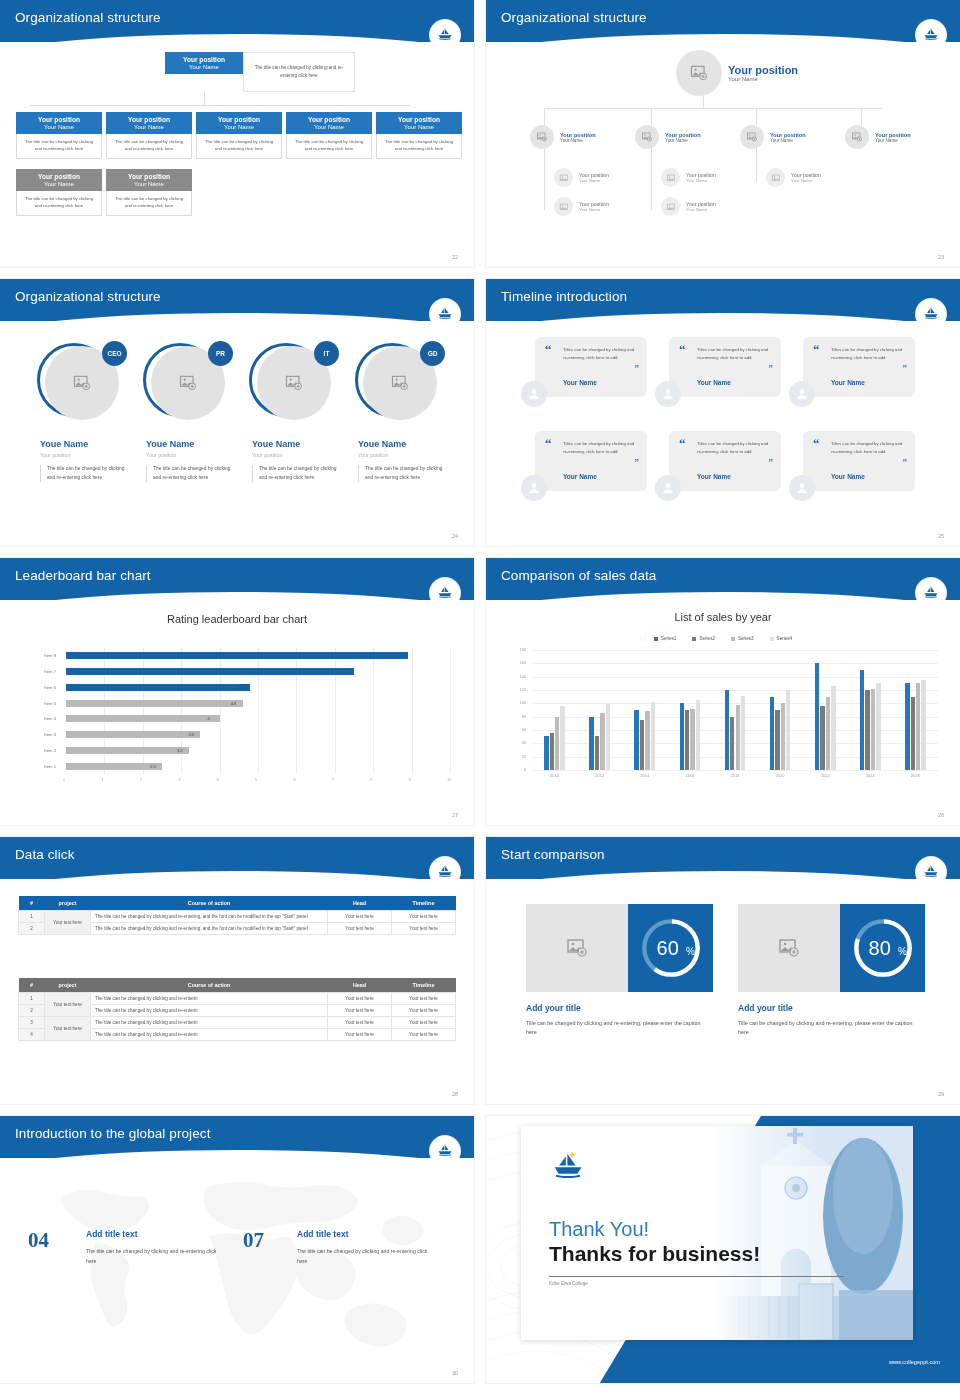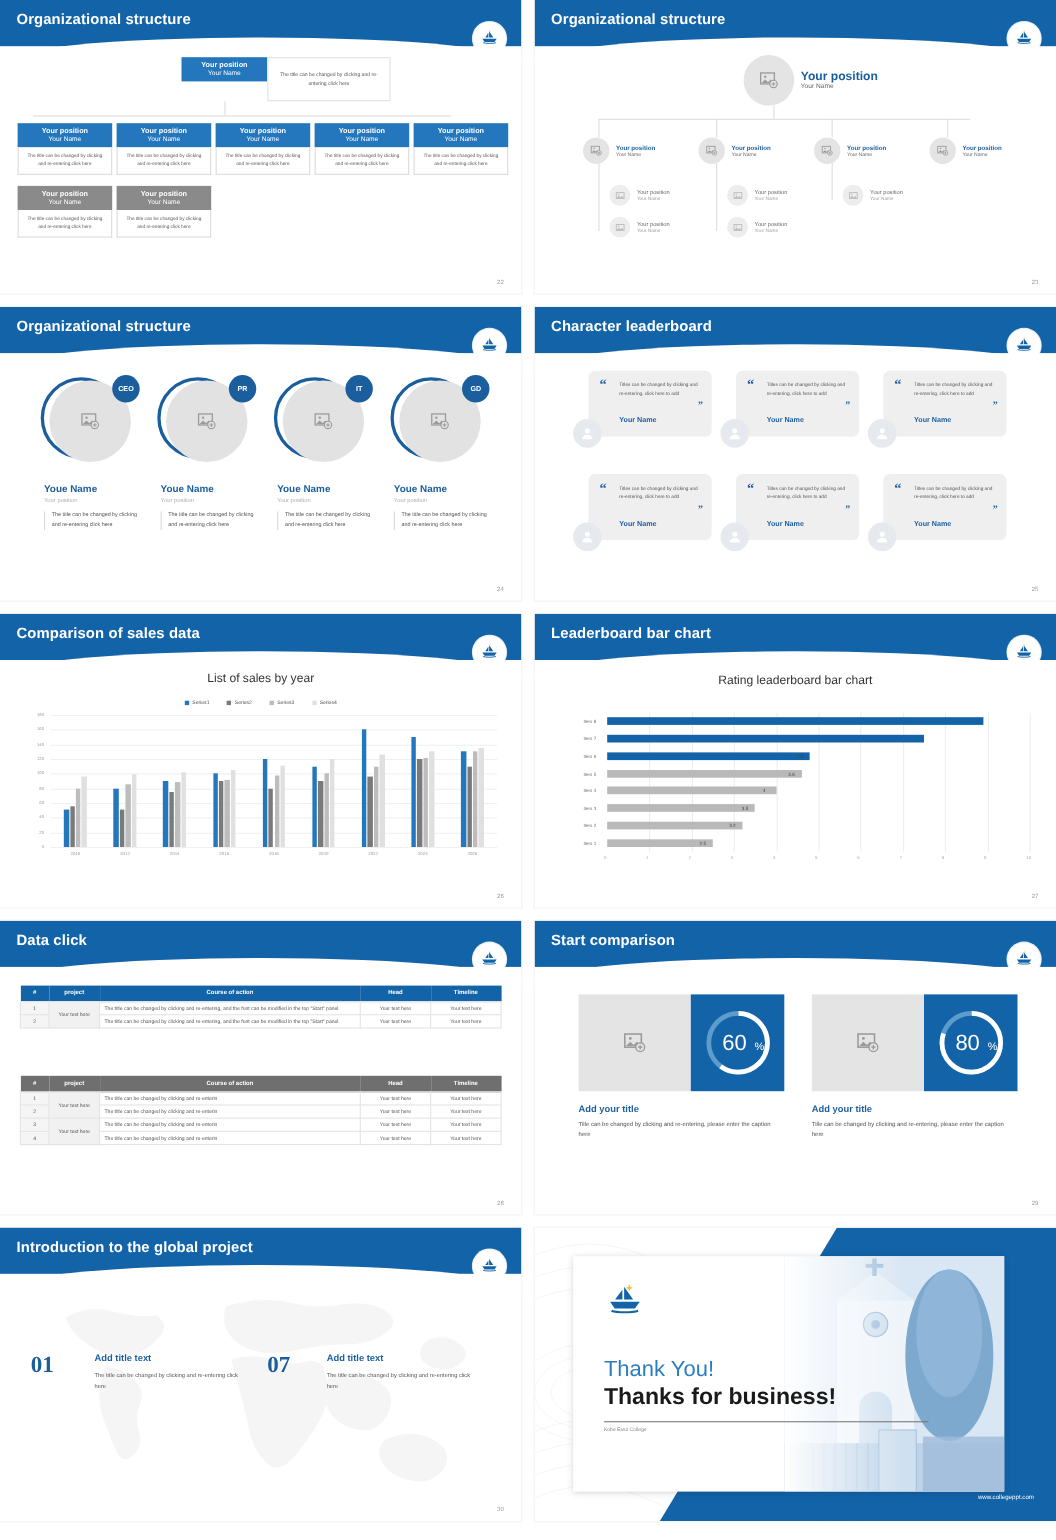--- a/index.html
+++ b/index.html
@@ -20,21 +20,21 @@
   
   .hdr { position:absolute; left:0; top:0; width:100%; height:42px; background:#1263A8; }
   .hdr-curve {
     position:absolute; left:0; top:26px; width:100%; height:24px;
     background:#fff;
     border-radius: 50% 50% 0 0 / 100% 100% 0 0;
     transform: translateY(8px) scaleX(1.02);
   }
   .hdr-title {
     position:absolute; left:15px; top:10px; z-index:4;
-    color:#ffffff; font-size:13.5px; font-weight:bold; letter-spacing:0.1px;
+    color:#ffffff; font-size:13.5px; font-weight:normal; letter-spacing:0.1px;
   }
   .logo-badge {
     position:absolute; right:14px; top:20px; z-index:5;
     width:30px; height:30px; border-radius:50%;
     background:#fff; display:flex; align-items:center; justify-content:center;
     box-shadow:0 0 0 1px rgba(255,255,255,0.9);
   }
   .pgnum { position:absolute; right:16px; bottom:7px; font-size:5.5px; color:#9a9a9a; }
 
   
@@ -117,21 +117,21 @@
   .gb-num { position:absolute; color:#1B5E9E; font-size:21px; font-weight:bold; font-family:"Liberation Serif", serif; }
   .gb-t { position:absolute; color:#1B5E9E; font-size:8.5px; font-weight:bold; }
   .gb-d { position:absolute; font-size:5.2px; color:#555; line-height:1.9; width:140px; }
   .worldmap { position:absolute; left:0; top:42px; width:474px; height:220px; opacity:0.30; }
 
   
   .ty-slide { background:#fff; position:relative; }
   .ty-bluewedge { position:absolute; right:0; top:0; width:100%; height:100%;
      background:#1263A8;
      clip-path: polygon(58% 0, 100% 0, 100% 100%, 24% 100%); }
-  .ty-card { position:absolute; left:35px; top:26px; width:392px; height:214px;
+  .ty-card { position:absolute; left:35px; top:10px; width:392px; height:214px;
      background:#fff; box-shadow:0 1px 6px rgba(0,0,0,0.16); overflow:hidden; }
   .ty-photo { position:absolute; right:0; top:0; width:200px; height:214px; overflow:hidden; }
   .ty-thank { position:absolute; left:28px; top:92px; color:#2A7DC0; font-size:20px; }
   .ty-thanks { position:absolute; left:28px; top:116px; color:#1a1a1a; font-size:21px; font-weight:bold; }
   .ty-rule { position:absolute; left:28px; top:150px; width:295px; border-top:1px solid #7a7a7a; }
   .ty-sub { position:absolute; left:28px; top:155px; font-size:4.6px; color:#888; }
   .ty-url { position:absolute; right:20px; bottom:18px; color:#fff; font-size:5.6px; }
   .topo { position:absolute; left:0; top:0; width:100%; height:100%; opacity:.45; }
 </style>
 </head>
@@ -473,21 +473,21 @@
     <div class="cpos" style="left:358px; top:173px;">Your position</div>
     <div class="cdesc" style="left:358px; top:186px;">The title can be changed by clicking and re-entering click here</div>
 
     <div class="pgnum">24</div>
   </div>
 
   <div class="slide">
     <div class="hdr">
         <div class="hdr-curve"></div>
       </div>
-    <div class="hdr-title">Character leaderboard</div>
+    <div class="hdr-title">Timeline introduction</div>
     <div class="logo-badge">
       <svg width="20" height="20" viewBox="0 0 24 24">
           <path d="M12 3l1 1-1 1z" fill="#f5c13b"></path>
           <path d="M11.6 4.2l4.6 6.6h-4.6z" fill="#1263A8"></path>
           <path d="M10.8 5.8L7.4 10.8h3.4z" fill="#1263A8"></path>
           <path d="M4.2 12.2h15.6l-2.4 3.6H6.6z" fill="#1263A8"></path>
           <path d="M5 16.6c2.6 1 11.4 1 14 0" stroke="#1263A8" stroke-width="1" fill="none"></path>
         </svg>
     </div>
 
@@ -563,20 +563,83 @@
       <div class="qname">Your Name</div>
     </div>
     <div class="avatar" style="left:303px; top:196px;">
       <svg width="14" height="14" viewBox="0 0 24 24">
           <circle cx="12" cy="8" r="4" fill="#fff"></circle>
           <path d="M4 21c0-5 4-7 8-7s8 2 8 7z" fill="#fff"></path>
         </svg>
     </div>
 
     <div class="pgnum">25</div>
+  </div>
+
+  <div class="slide">
+    <div class="hdr">
+        <div class="hdr-curve"></div>
+      </div>
+    <div class="hdr-title">Leaderboard bar chart</div>
+    <div class="logo-badge">
+      <svg width="20" height="20" viewBox="0 0 24 24">
+          <path d="M12 3l1 1-1 1z" fill="#f5c13b"></path>
+          <path d="M11.6 4.2l4.6 6.6h-4.6z" fill="#1263A8"></path>
+          <path d="M10.8 5.8L7.4 10.8h3.4z" fill="#1263A8"></path>
+          <path d="M4.2 12.2h15.6l-2.4 3.6H6.6z" fill="#1263A8"></path>
+          <path d="M5 16.6c2.6 1 11.4 1 14 0" stroke="#1263A8" stroke-width="1" fill="none"></path>
+        </svg>
+    </div>
+    <div class="chart-title" style="top:55px;">Rating leaderboard bar chart</div>
+    <div class="plot" id="lb-plot" style="left:30px; top:90px; width:420px; height:140px;">
+        <div class="lb-xtick" style="left: 33px; top: 129px;">0</div>
+        <div class="lb-vline" style="left: 74.4px; top: 0px; height: 126px;"></div>
+        <div class="lb-xtick" style="left: 71.4px; top: 129px;">1</div>
+        <div class="lb-vline" style="left: 112.8px; top: 0px; height: 126px;"></div>
+        <div class="lb-xtick" style="left: 109.8px; top: 129px;">2</div>
+        <div class="lb-vline" style="left: 151.2px; top: 0px; height: 126px;"></div>
+        <div class="lb-xtick" style="left: 148.2px; top: 129px;">3</div>
+        <div class="lb-vline" style="left: 189.6px; top: 0px; height: 126px;"></div>
+        <div class="lb-xtick" style="left: 186.6px; top: 129px;">4</div>
+        <div class="lb-vline" style="left: 228px; top: 0px; height: 126px;"></div>
+        <div class="lb-xtick" style="left: 225px; top: 129px;">5</div>
+        <div class="lb-vline" style="left: 266.4px; top: 0px; height: 126px;"></div>
+        <div class="lb-xtick" style="left: 263.4px; top: 129px;">6</div>
+        <div class="lb-vline" style="left: 304.8px; top: 0px; height: 126px;"></div>
+        <div class="lb-xtick" style="left: 301.8px; top: 129px;">7</div>
+        <div class="lb-vline" style="left: 343.2px; top: 0px; height: 126px;"></div>
+        <div class="lb-xtick" style="left: 340.2px; top: 129px;">8</div>
+        <div class="lb-vline" style="left: 381.6px; top: 0px; height: 126px;"></div>
+        <div class="lb-xtick" style="left: 378.6px; top: 129px;">9</div>
+        <div class="lb-vline" style="left: 420px; top: 0px; height: 126px;"></div>
+        <div class="lb-xtick" style="left: 417px; top: 129px;">10</div>
+        <div class="lb-row" style="left: 36px; top: 114.625px; width: 96px; background: rgb(185, 185, 185);"></div>
+        <div class="lb-lab" style="left: 0px; top: 115.625px;">Item 1</div>
+        <div class="lb-val" style="left: 120px; top: 115.625px;">2.5</div>
+        <div class="lb-row" style="left: 36px; top: 98.875px; width: 122.88px; background: rgb(185, 185, 185);"></div>
+        <div class="lb-lab" style="left: 0px; top: 99.875px;">Item 2</div>
+        <div class="lb-val" style="left: 146.88px; top: 99.875px;">3.2</div>
+        <div class="lb-row" style="left: 36px; top: 83.125px; width: 134.4px; background: rgb(185, 185, 185);"></div>
+        <div class="lb-lab" style="left: 0px; top: 84.125px;">Item 3</div>
+        <div class="lb-val" style="left: 158.4px; top: 84.125px;">3.5</div>
+        <div class="lb-row" style="left: 36px; top: 67.375px; width: 153.6px; background: rgb(185, 185, 185);"></div>
+        <div class="lb-lab" style="left: 0px; top: 68.375px;">Item 4</div>
+        <div class="lb-val" style="left: 177.6px; top: 68.375px;">4</div>
+        <div class="lb-row" style="left: 36px; top: 51.625px; width: 176.64px; background: rgb(185, 185, 185);"></div>
+        <div class="lb-lab" style="left: 0px; top: 52.625px;">Item 5</div>
+        <div class="lb-val" style="left: 200.64px; top: 52.625px;">4.6</div>
+        <div class="lb-row" style="left: 36px; top: 35.875px; width: 184.32px; background: rgb(18, 99, 168);"></div>
+        <div class="lb-lab" style="left: 0px; top: 36.875px;">Item 6</div>
+        <div class="lb-val" style="left: 208.32px; top: 36.875px;">4.8</div>
+        <div class="lb-row" style="left: 36px; top: 20.125px; width: 288px; background: rgb(18, 99, 168);"></div>
+        <div class="lb-lab" style="left: 0px; top: 21.125px;">Item 7</div>
+        <div class="lb-row" style="left: 36px; top: 4.375px; width: 341.76px; background: rgb(18, 99, 168);"></div>
+        <div class="lb-lab" style="left: 0px; top: 5.375px;">Item 8</div>
+      </div>
+    <div class="pgnum">27</div>
   </div>
 
   <div class="slide">
     <div class="hdr">
         <div class="hdr-curve"></div>
       </div>
     <div class="hdr-title">Comparison of sales data</div>
     <div class="logo-badge">
       <svg width="20" height="20" viewBox="0 0 24 24">
           <path d="M12 3l1 1-1 1z" fill="#f5c13b"></path>
@@ -660,83 +723,20 @@
         <div class="bar" style="left: 411.344px; width: 4.4px; height: 90px; bottom: 12px; background: rgb(224, 224, 224);"></div>
         <div class="xtick" style="left: 382.889px; top: 123px; width: 45.1111px;">2026</div>
       </div>
     <div class="pgnum">26</div>
   </div>
 
   <div class="slide">
     <div class="hdr">
         <div class="hdr-curve"></div>
       </div>
-    <div class="hdr-title">Leaderboard bar chart</div>
-    <div class="logo-badge">
-      <svg width="20" height="20" viewBox="0 0 24 24">
-          <path d="M12 3l1 1-1 1z" fill="#f5c13b"></path>
-          <path d="M11.6 4.2l4.6 6.6h-4.6z" fill="#1263A8"></path>
-          <path d="M10.8 5.8L7.4 10.8h3.4z" fill="#1263A8"></path>
-          <path d="M4.2 12.2h15.6l-2.4 3.6H6.6z" fill="#1263A8"></path>
-          <path d="M5 16.6c2.6 1 11.4 1 14 0" stroke="#1263A8" stroke-width="1" fill="none"></path>
-        </svg>
-    </div>
-    <div class="chart-title" style="top:55px;">Rating leaderboard bar chart</div>
-    <div class="plot" id="lb-plot" style="left:30px; top:90px; width:420px; height:140px;">
-        <div class="lb-xtick" style="left: 33px; top: 129px;">0</div>
-        <div class="lb-vline" style="left: 74.4px; top: 0px; height: 126px;"></div>
-        <div class="lb-xtick" style="left: 71.4px; top: 129px;">1</div>
-        <div class="lb-vline" style="left: 112.8px; top: 0px; height: 126px;"></div>
-        <div class="lb-xtick" style="left: 109.8px; top: 129px;">2</div>
-        <div class="lb-vline" style="left: 151.2px; top: 0px; height: 126px;"></div>
-        <div class="lb-xtick" style="left: 148.2px; top: 129px;">3</div>
-        <div class="lb-vline" style="left: 189.6px; top: 0px; height: 126px;"></div>
-        <div class="lb-xtick" style="left: 186.6px; top: 129px;">4</div>
-        <div class="lb-vline" style="left: 228px; top: 0px; height: 126px;"></div>
-        <div class="lb-xtick" style="left: 225px; top: 129px;">5</div>
-        <div class="lb-vline" style="left: 266.4px; top: 0px; height: 126px;"></div>
-        <div class="lb-xtick" style="left: 263.4px; top: 129px;">6</div>
-        <div class="lb-vline" style="left: 304.8px; top: 0px; height: 126px;"></div>
-        <div class="lb-xtick" style="left: 301.8px; top: 129px;">7</div>
-        <div class="lb-vline" style="left: 343.2px; top: 0px; height: 126px;"></div>
-        <div class="lb-xtick" style="left: 340.2px; top: 129px;">8</div>
-        <div class="lb-vline" style="left: 381.6px; top: 0px; height: 126px;"></div>
-        <div class="lb-xtick" style="left: 378.6px; top: 129px;">9</div>
-        <div class="lb-vline" style="left: 420px; top: 0px; height: 126px;"></div>
-        <div class="lb-xtick" style="left: 417px; top: 129px;">10</div>
-        <div class="lb-row" style="left: 36px; top: 114.625px; width: 96px; background: rgb(185, 185, 185);"></div>
-        <div class="lb-lab" style="left: 0px; top: 115.625px;">Item 1</div>
-        <div class="lb-val" style="left: 120px; top: 115.625px;">2.5</div>
-        <div class="lb-row" style="left: 36px; top: 98.875px; width: 122.88px; background: rgb(185, 185, 185);"></div>
-        <div class="lb-lab" style="left: 0px; top: 99.875px;">Item 2</div>
-        <div class="lb-val" style="left: 146.88px; top: 99.875px;">3.2</div>
-        <div class="lb-row" style="left: 36px; top: 83.125px; width: 134.4px; background: rgb(185, 185, 185);"></div>
-        <div class="lb-lab" style="left: 0px; top: 84.125px;">Item 3</div>
-        <div class="lb-val" style="left: 158.4px; top: 84.125px;">3.5</div>
-        <div class="lb-row" style="left: 36px; top: 67.375px; width: 153.6px; background: rgb(185, 185, 185);"></div>
-        <div class="lb-lab" style="left: 0px; top: 68.375px;">Item 4</div>
-        <div class="lb-val" style="left: 177.6px; top: 68.375px;">4</div>
-        <div class="lb-row" style="left: 36px; top: 51.625px; width: 176.64px; background: rgb(185, 185, 185);"></div>
-        <div class="lb-lab" style="left: 0px; top: 52.625px;">Item 5</div>
-        <div class="lb-val" style="left: 200.64px; top: 52.625px;">4.6</div>
-        <div class="lb-row" style="left: 36px; top: 35.875px; width: 184.32px; background: rgb(18, 99, 168);"></div>
-        <div class="lb-lab" style="left: 0px; top: 36.875px;">Item 6</div>
-        <div class="lb-val" style="left: 208.32px; top: 36.875px;">4.8</div>
-        <div class="lb-row" style="left: 36px; top: 20.125px; width: 288px; background: rgb(18, 99, 168);"></div>
-        <div class="lb-lab" style="left: 0px; top: 21.125px;">Item 7</div>
-        <div class="lb-row" style="left: 36px; top: 4.375px; width: 341.76px; background: rgb(18, 99, 168);"></div>
-        <div class="lb-lab" style="left: 0px; top: 5.375px;">Item 8</div>
-      </div>
-    <div class="pgnum">27</div>
-  </div>
-
-  <div class="slide">
-    <div class="hdr">
-        <div class="hdr-curve"></div>
-      </div>
     <div class="hdr-title">Data click</div>
     <div class="logo-badge">
       <svg width="20" height="20" viewBox="0 0 24 24">
           <path d="M12 3l1 1-1 1z" fill="#f5c13b"></path>
           <path d="M11.6 4.2l4.6 6.6h-4.6z" fill="#1263A8"></path>
           <path d="M10.8 5.8L7.4 10.8h3.4z" fill="#1263A8"></path>
           <path d="M4.2 12.2h15.6l-2.4 3.6H6.6z" fill="#1263A8"></path>
           <path d="M5 16.6c2.6 1 11.4 1 14 0" stroke="#1263A8" stroke-width="1" fill="none"></path>
         </svg>
     </div>
@@ -889,21 +889,21 @@
         <path d="M60 40 q18-12 42-6 t40 4 q12 8 4 18 t-20 16 q-16 6 -28 2 -14-6 -24-14 -12-10 -14-20z"></path>
         <path d="M96 84 q16 2 26 12 10 10 6 20 -6 14 -2 26 4 14 -4 22 -10 10 -16-2 -6-14 -12-30 -8-22 2-48z"></path>
         <path d="M205 30 q30-10 58-4 26 6 48 2 24-4 40 6 12 8 2 18 -14 12 -36 12 -26 0 -50 6 -26 6 -46-4 -22-12 -16-36z"></path>
         <path d="M210 78 q20-6 38 0 18 6 30 2 14-4 18 10 6 24 -6 44 -10 18 -24 34 -12 14 -24 4 -12-12 -16-32 -6-28 -16-62z"></path>
         <path d="M300 92 q26-6 44 6 16 10 10 26 -8 20 -26 18 -18-2 -28-16 -10-16 0-34z"></path>
         <path d="M352 150 q24-10 44 2 16 10 8 24 -10 16 -30 12 -22-4 -28-20 -4-12 6-18z"></path>
         <path d="M390 60 q16-6 28 4 10 8 2 16 -10 10 -24 6 -14-4 -14-14 0-8 8-12z"></path>
       </g>
     </svg>
 
-    <div class="gb-num" style="left:28px; top:112px;">01</div>
+    <div class="gb-num" style="left:28px; top:112px;">04</div>
     <div class="gb-t" style="left:86px; top:113px;">Add title text</div>
     <div class="gb-d" style="left:86px; top:131px;">The title can be changed by clicking and re-entering click here</div>
 
     <div class="gb-num" style="left:243px; top:112px;">07</div>
     <div class="gb-t" style="left:297px; top:113px;">Add title text</div>
     <div class="gb-d" style="left:297px; top:131px;">The title can be changed by clicking and re-entering click here</div>
 
     <div class="pgnum">30</div>
   </div>
 

